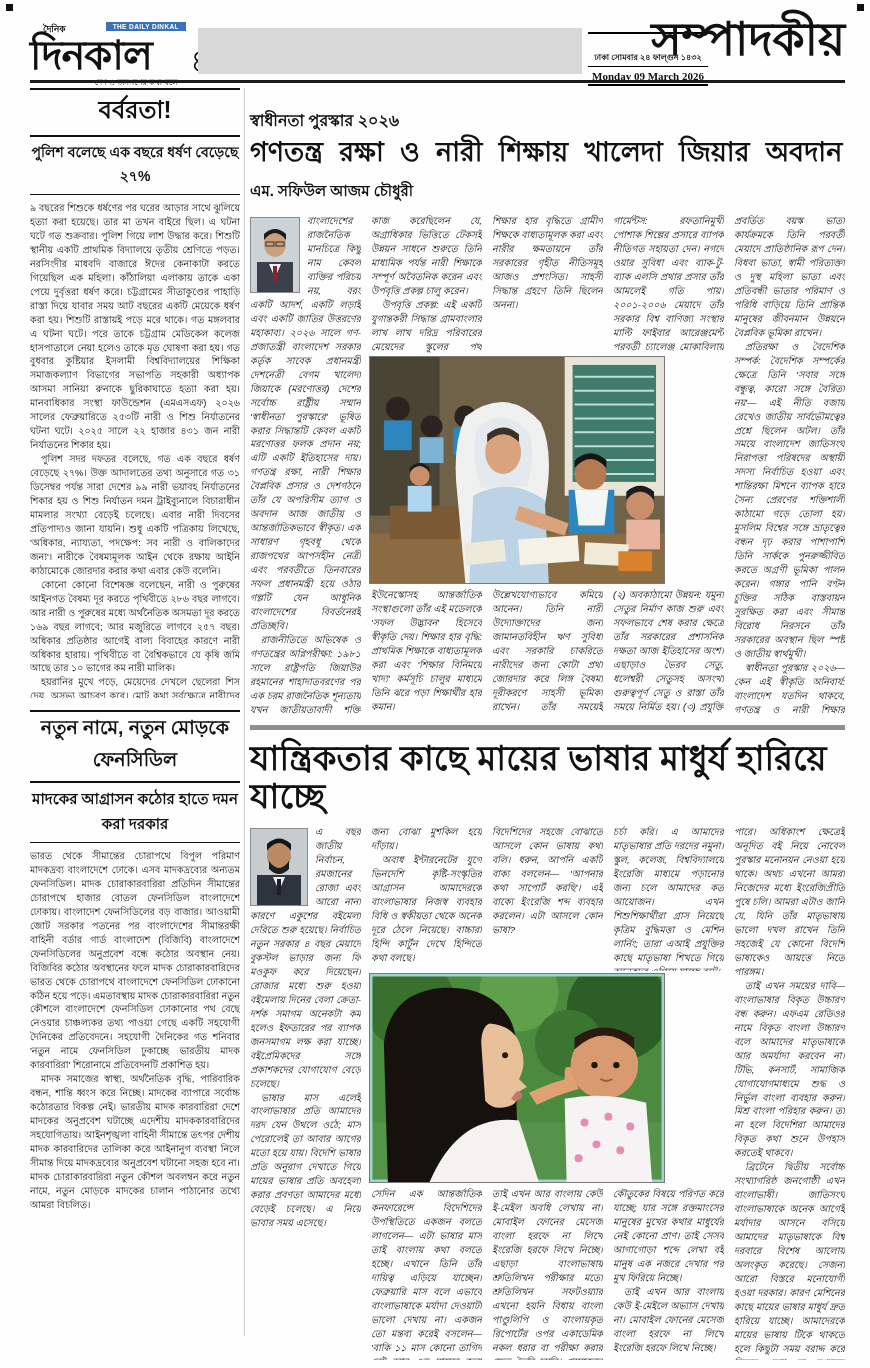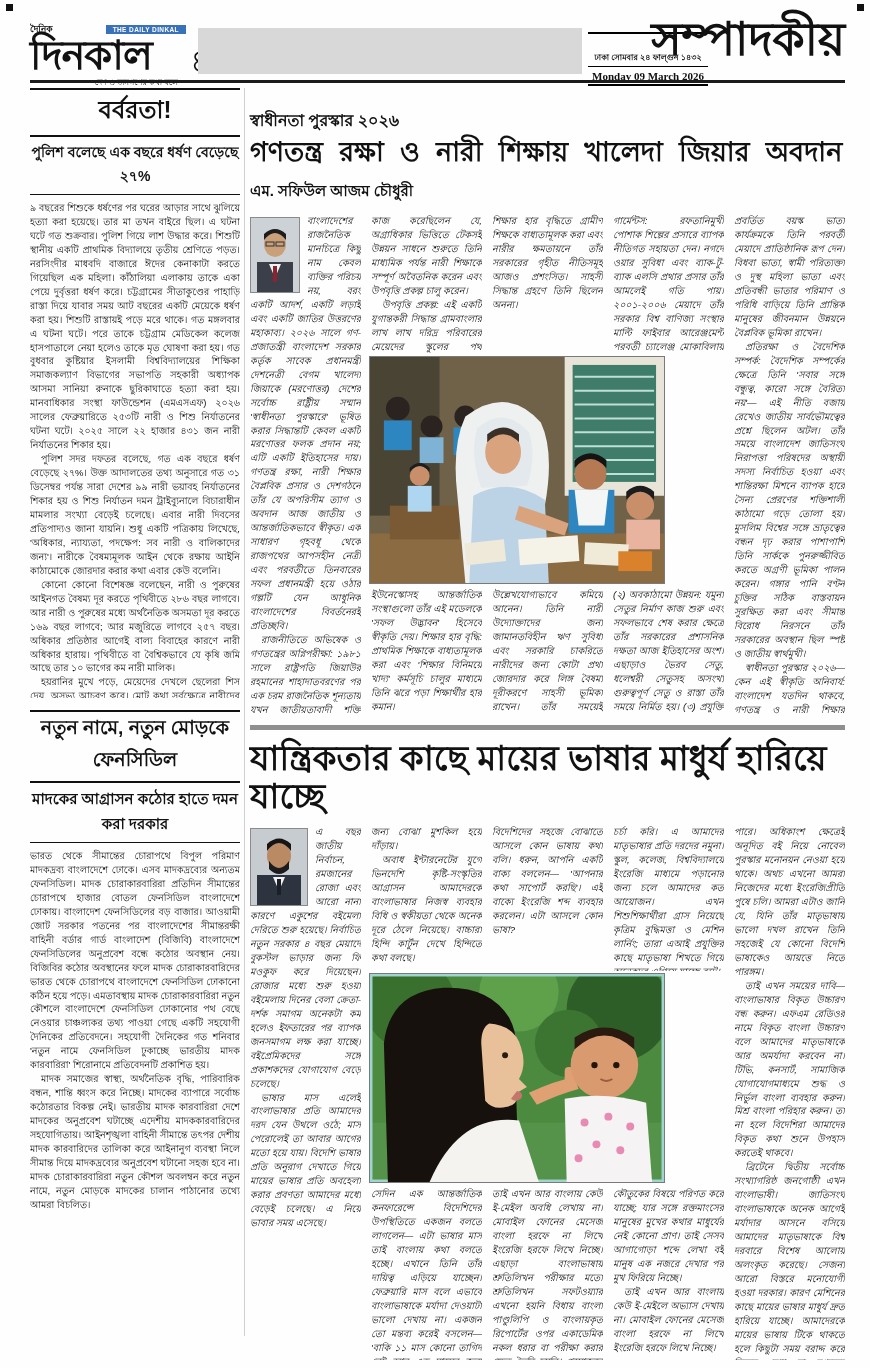--- a/index.html
+++ b/index.html
@@ -2,21 +2,21 @@
 <html><head>
 <meta charset="utf-8">
 <style>
   html,body{margin:0;padding:0;background:#e8e8e8;}
   .page{position:relative;width:870px;height:1368px;background:#fefefe;color:#111;
         font-family:"Liberation Sans","DejaVu Sans",sans-serif;overflow:hidden;}
   .corner-mark{position:absolute;width:7px;height:7px;background:#111;top:4px;}
   
   .masthead{position:absolute;left:30px;top:20px;right:25px;height:58px;}
   .logo-block{position:absolute;left:0;top:2px;width:156px;}
-  .logo-row{display:flex;align-items:center;justify-content:space-between;}
+  .logo-row{display:flex;align-items:flex-start;justify-content:space-between;margin-left:13px;}
   .daily{font-size:9px;font-weight:bold;}
   .eng-strip{background:#3a72b9;color:#fff;font-size:6.5px;font-weight:bold;padding:1px 7px;letter-spacing:.4px;}
   .logo-main{font-size:40px;font-weight:bold;line-height:.92;letter-spacing:-1px;}
   .tagline{font-size:8px;text-align:right;margin-top:2px;padding-right:8px;}
   .page-num{position:absolute;left:160px;top:16px;font-size:32px;font-weight:normal;}
   .ad-box{position:absolute;left:168px;top:8px;width:384px;height:46px;background:#d8d8d8;}
   .dateline{position:absolute;left:558px;top:12px;width:120px;text-align:center;}
   .date-bn{font-size:8px;font-weight:bold;border-top:2px solid #000;border-bottom:1px solid #000;padding:17px 0 2px;}
   .date-en{font-family:"Liberation Serif","DejaVu Serif",serif;font-size:11px;font-weight:bold;padding:3px 0 2px;border-bottom:2px solid #000;}
   .section-title{position:absolute;right:0;top:-4px;font-size:46px;font-weight:bold;line-height:1;text-align:center;}

